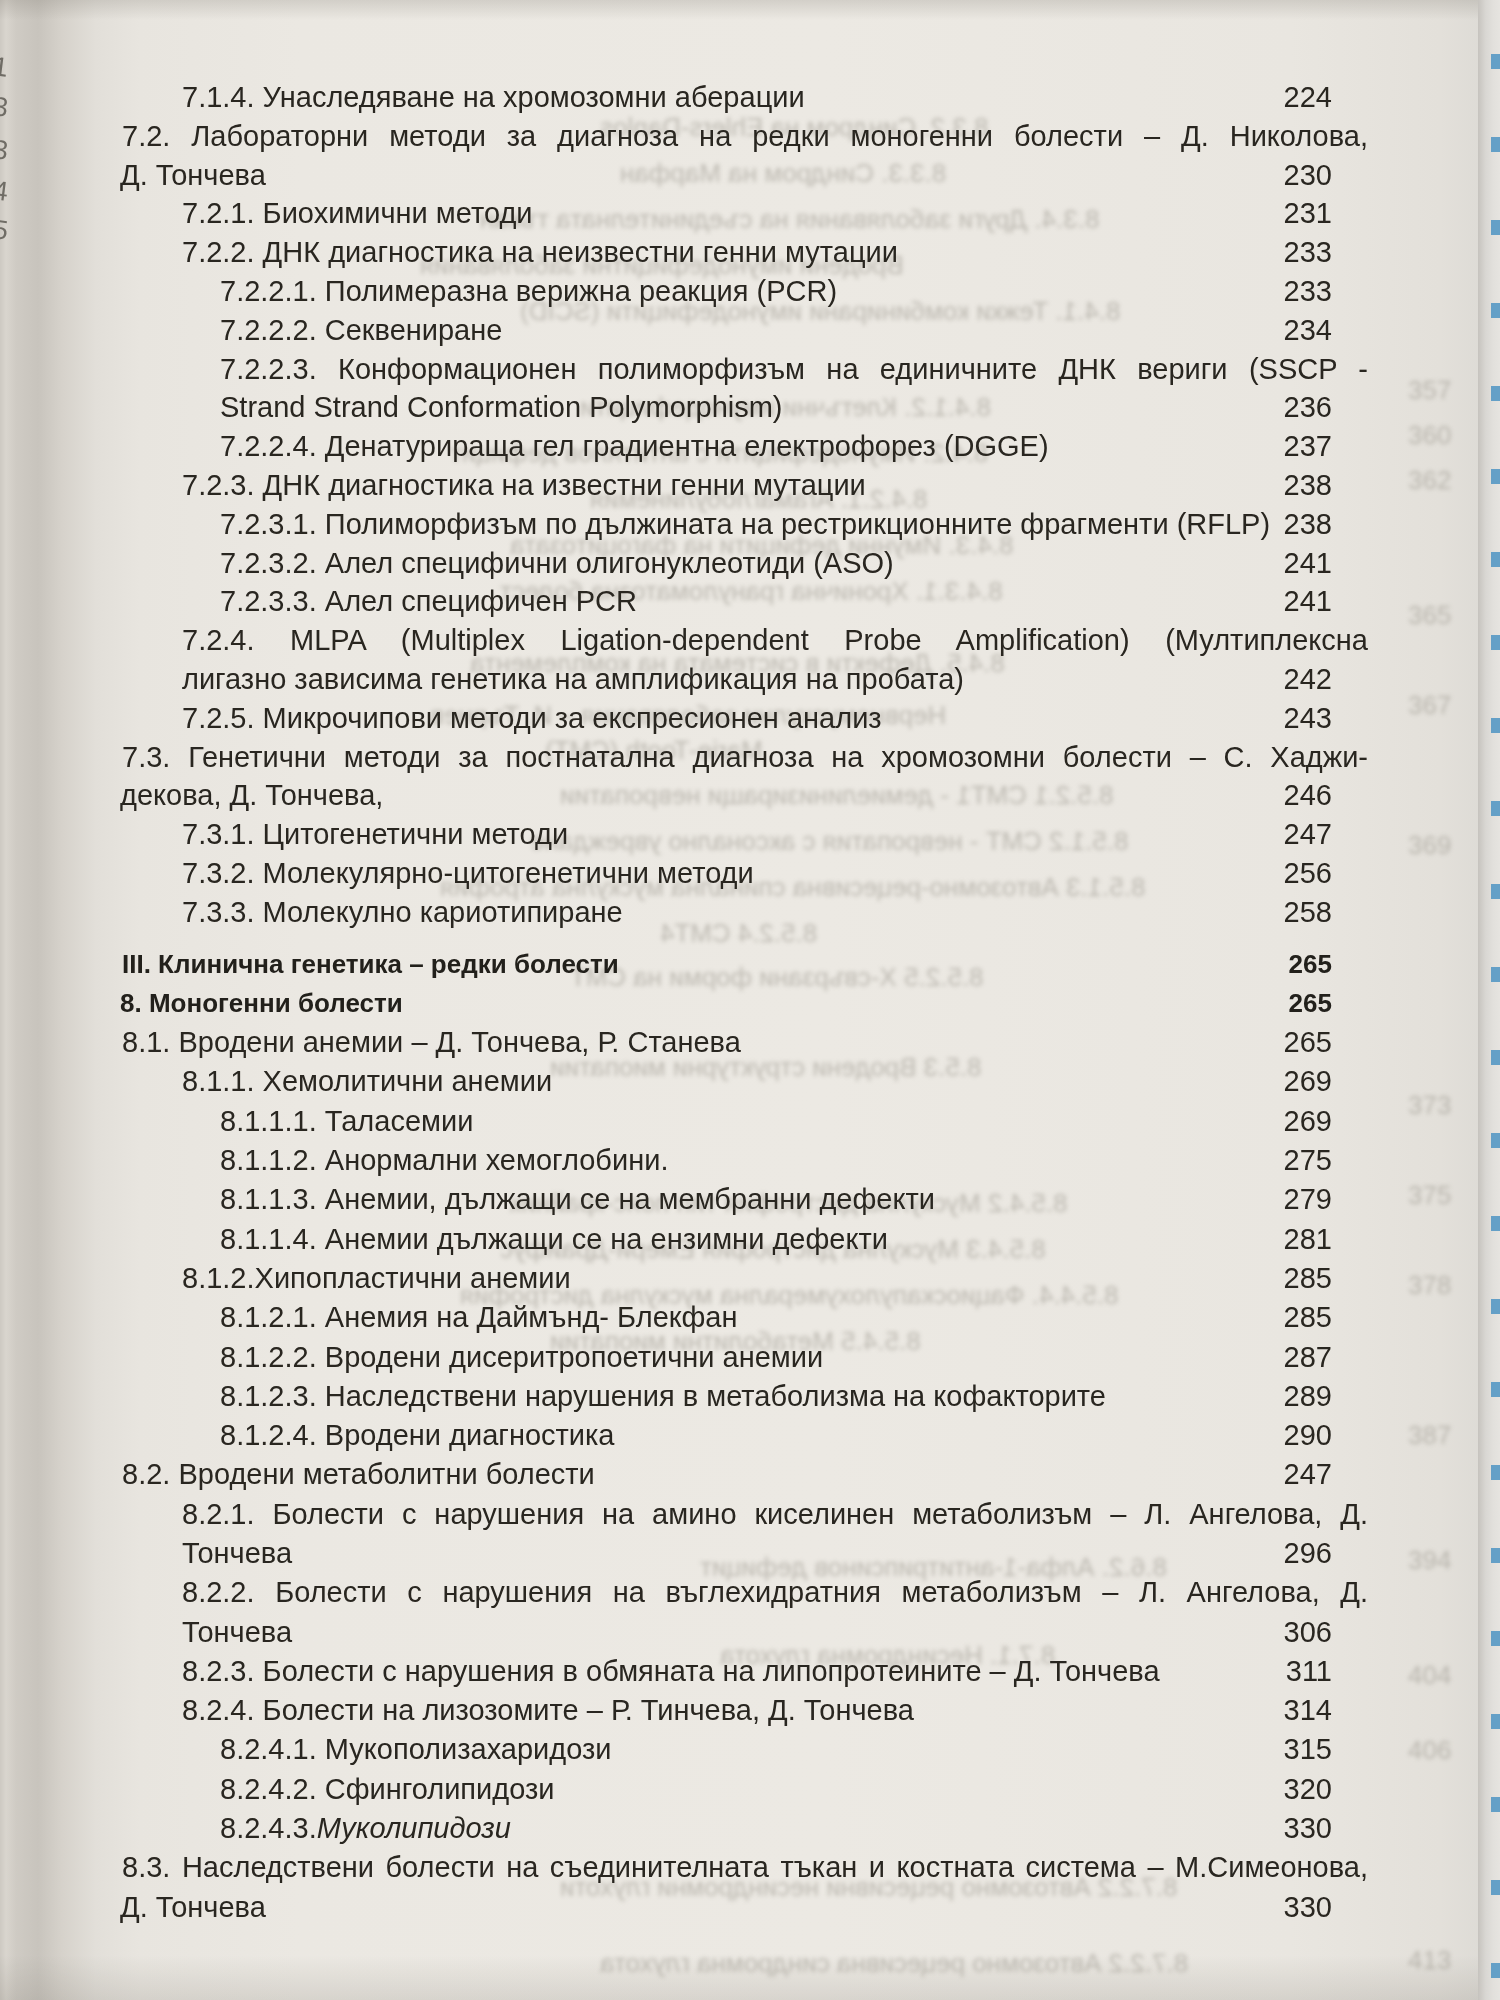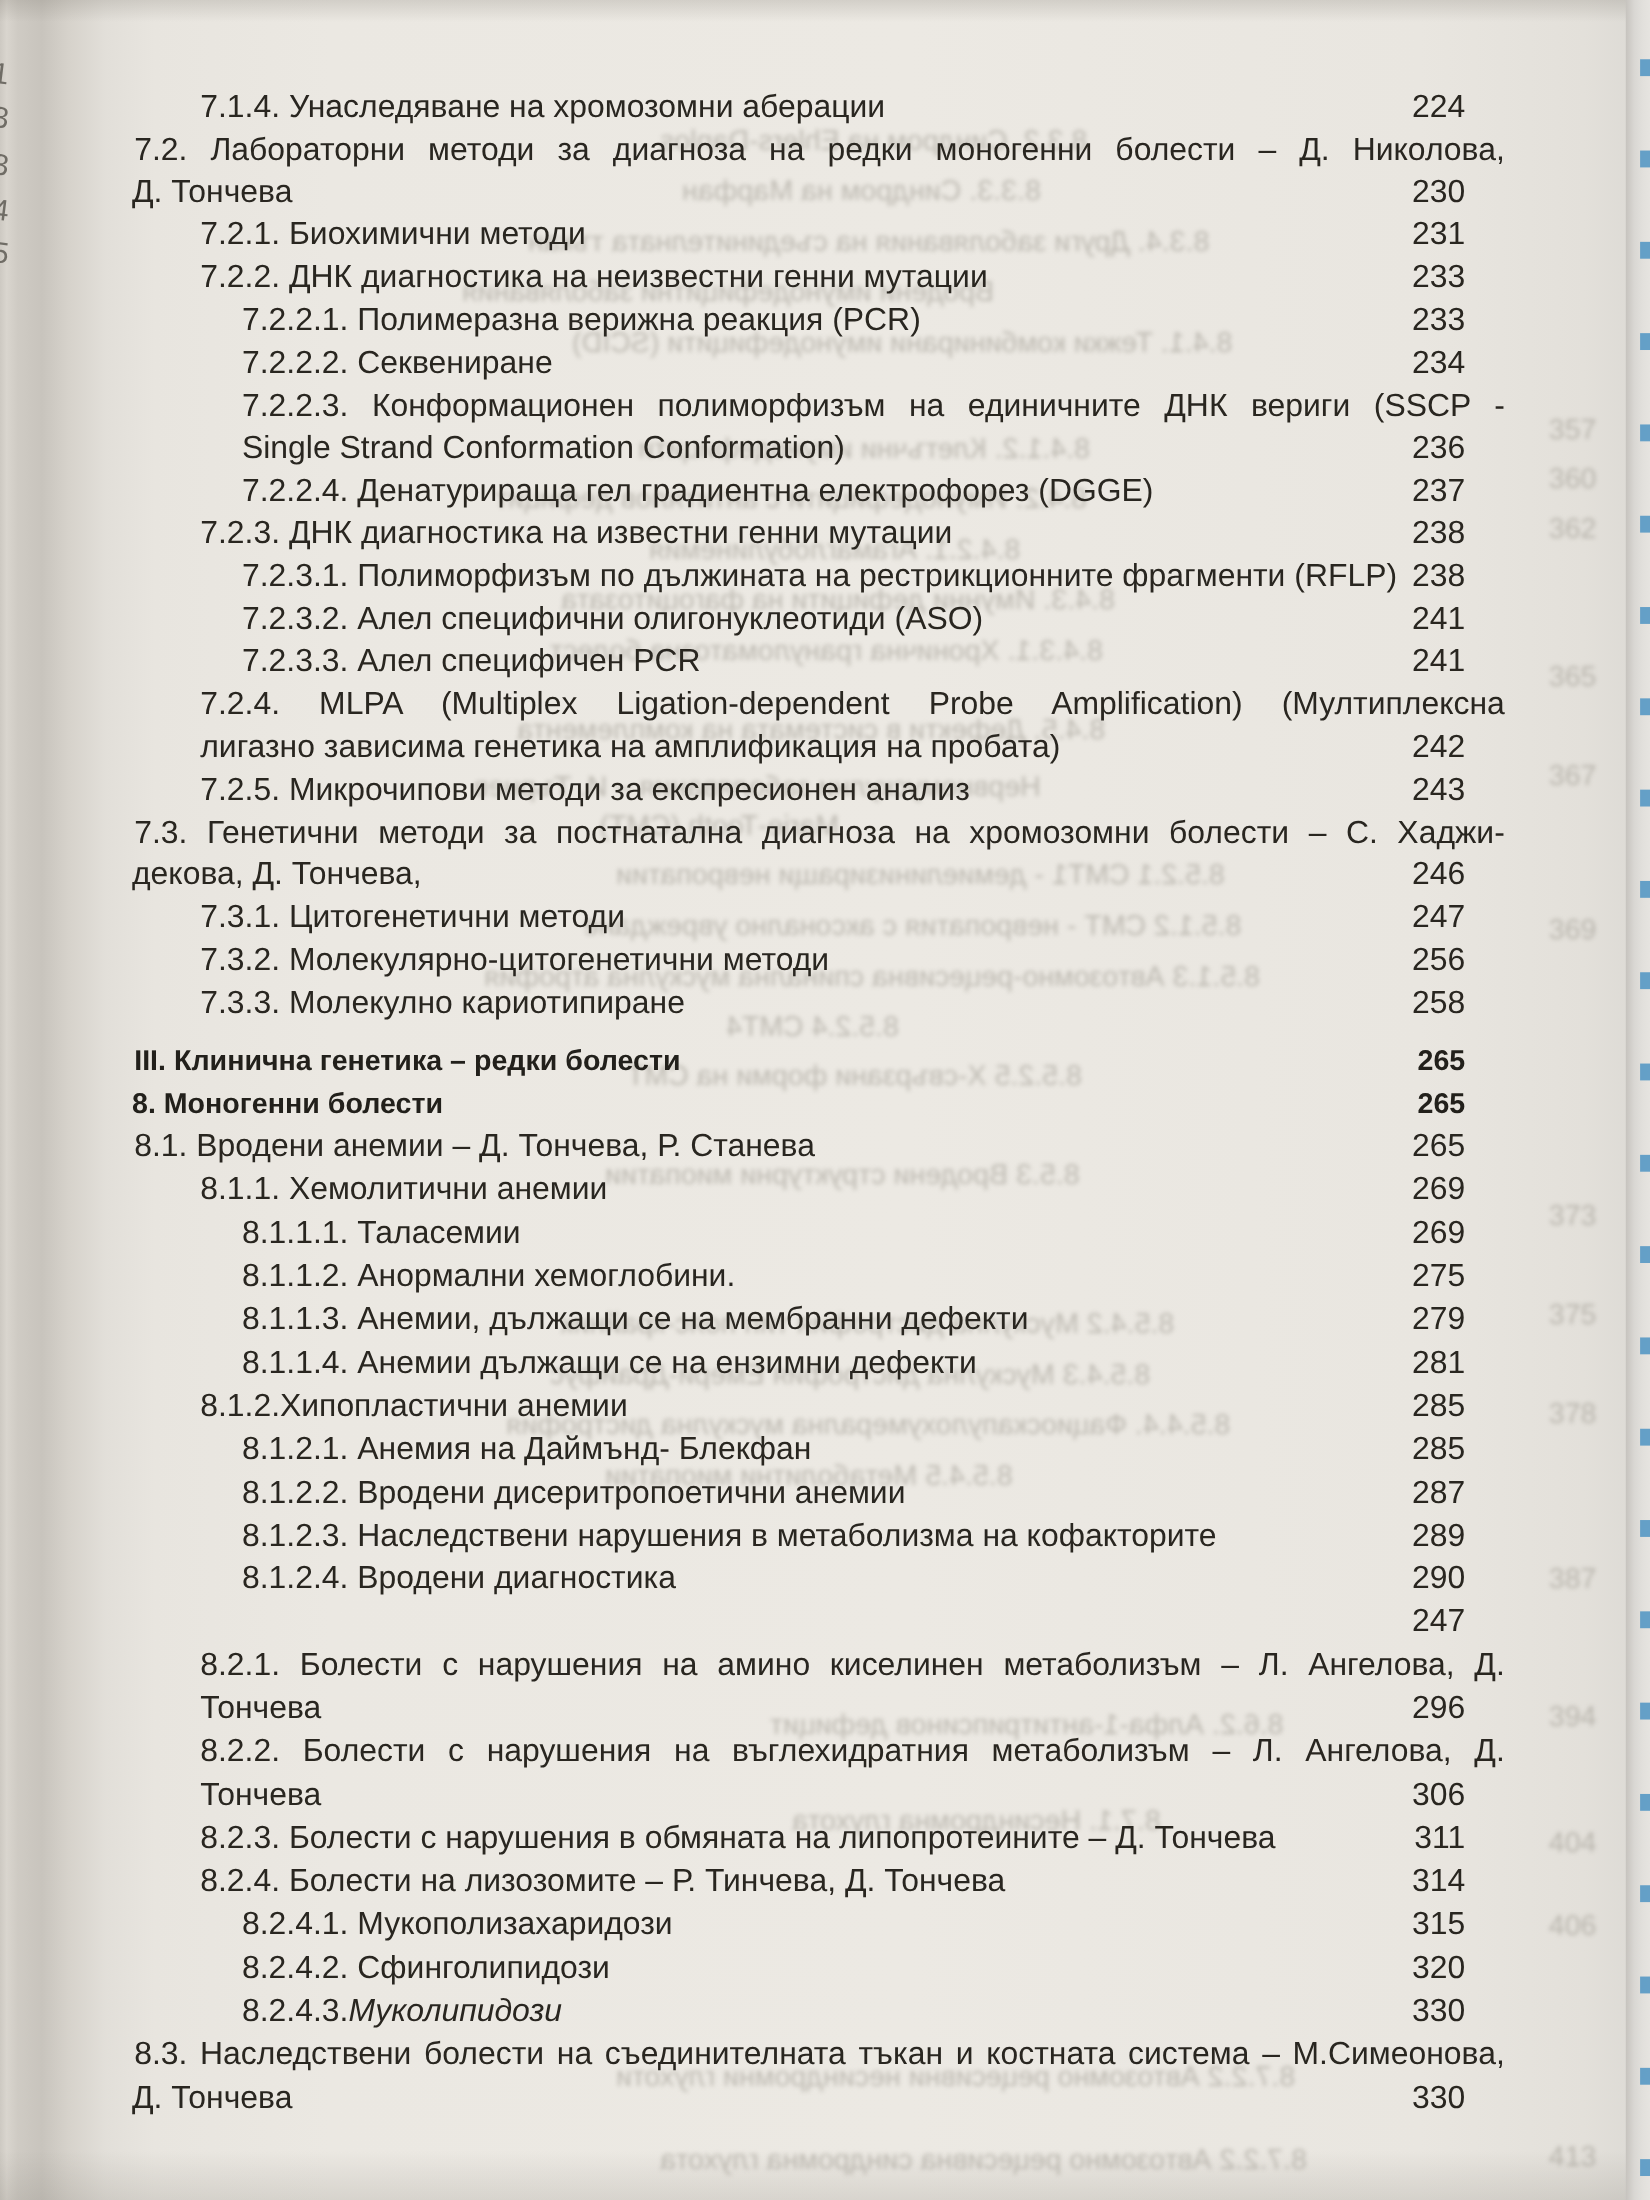--- a/index.html
+++ b/index.html
@@ -102,21 +102,21 @@
     <div class="toc">
       <div class="sec-top">
         <div class="row ind2 nw"><span>7.1.4. Унаследяване на хромозомни аберации</span><span class="pg">224</span></div>
         <div class="row ind1 just"><span>7.2. Лабораторни методи за диагноза на редки моногенни болести – Д. Николова,</span></div>
         <div class="row nw"><span>Д. Тончева</span><span class="pg">230</span></div>
         <div class="row ind2 nw"><span>7.2.1. Биохимични методи</span><span class="pg">231</span></div>
         <div class="row ind2 nw"><span>7.2.2. ДНК диагностика на неизвестни генни мутации</span><span class="pg">233</span></div>
         <div class="row ind3 nw"><span>7.2.2.1. Полимеразна верижна реакция (PCR)</span><span class="pg">233</span></div>
         <div class="row ind3 nw"><span>7.2.2.2. Секвениране</span><span class="pg">234</span></div>
         <div class="row ind3 just"><span>7.2.2.3. Конформационен полиморфизъм на единичните ДНК вериги (SSCP -</span></div>
-        <div class="row ind3 nw"><span>Single Strand Conformation Conformation)</span><span class="pg">236</span></div>
+        <div class="row ind3 nw"><span>Strand Strand Conformation Polymorphism)</span><span class="pg">236</span></div>
         <div class="row ind3 nw"><span>7.2.2.4. Денатурираща гел градиентна електрофорез (DGGE)</span><span class="pg">237</span></div>
         <div class="row ind2 nw"><span>7.2.3. ДНК диагностика на известни генни мутации</span><span class="pg">238</span></div>
         <div class="row ind3 nw"><span>7.2.3.1. Полиморфизъм по дължината на рестрикционните фрагменти (RFLP)</span><span class="pg">238</span></div>
         <div class="row ind3 nw"><span>7.2.3.2. Алел специфични олигонуклеотиди (ASO)</span><span class="pg">241</span></div>
         <div class="row ind3 nw"><span>7.2.3.3. Алел специфичен PCR</span><span class="pg">241</span></div>
         <div class="row ind2 just"><span>7.2.4. MLPA (Multiplex Ligation-dependent Probe Amplification) (Мултиплексна</span></div>
         <div class="row ind2 nw"><span>лигазно зависима генетика на амплификация на пробата)</span><span class="pg">242</span></div>
         <div class="row ind2 nw"><span>7.2.5. Микрочипови методи за експресионен анализ</span><span class="pg">243</span></div>
         <div class="row ind1 just"><span>7.3. Генетични методи за постнатална диагноза на хромозомни болести – С. Хаджи-</span></div>
         <div class="row nw"><span>декова, Д. Тончева,</span><span class="pg">246</span></div>
@@ -131,21 +131,21 @@
         <div class="row ind2 nw"><span>8.1.1. Хемолитични анемии</span><span class="pg">269</span></div>
         <div class="row ind3 nw"><span>8.1.1.1. Таласемии</span><span class="pg">269</span></div>
         <div class="row ind3 nw"><span>8.1.1.2. Анормални хемоглобини.</span><span class="pg">275</span></div>
         <div class="row ind3 nw"><span>8.1.1.3. Анемии, дължащи се на мембранни дефекти</span><span class="pg">279</span></div>
         <div class="row ind3 nw"><span>8.1.1.4. Анемии дължащи се на ензимни дефекти</span><span class="pg">281</span></div>
         <div class="row ind2 nw"><span>8.1.2.Хипопластични анемии</span><span class="pg">285</span></div>
         <div class="row ind3 nw"><span>8.1.2.1. Анемия на Даймънд- Блекфан</span><span class="pg">285</span></div>
         <div class="row ind3 nw"><span>8.1.2.2. Вродени дисеритропоетични анемии</span><span class="pg">287</span></div>
         <div class="row ind3 nw"><span>8.1.2.3. Наследствени нарушения в метаболизма на кофакторите</span><span class="pg">289</span></div>
         <div class="row ind3 nw"><span>8.1.2.4. Вродени диагностика</span><span class="pg">290</span></div>
-        <div class="row ind1 nw"><span class="pg">247</span></div>
+        <div class="row ind1 nw"><span>8.2. Вродени метаболитни болести</span><span class="pg">247</span></div>
         <div class="row ind2 just"><span>8.2.1. Болести с нарушения на амино киселинен метаболизъм – Л. Ангелова, Д.</span></div>
         <div class="row ind2 nw"><span>Тончева</span><span class="pg">296</span></div>
         <div class="row ind2 just"><span>8.2.2. Болести с нарушения на въглехидратния метаболизъм – Л. Ангелова, Д.</span></div>
         <div class="row ind2 nw"><span>Тончева</span><span class="pg">306</span></div>
         <div class="row ind2 nw"><span>8.2.3. Болести с нарушения в обмяната на липопротеините – Д. Тончева</span><span class="pg">311</span></div>
         <div class="row ind2 nw"><span>8.2.4. Болести на лизозомите – Р. Тинчева, Д. Тончева</span><span class="pg">314</span></div>
         <div class="row ind3 nw"><span>8.2.4.1. Мукополизахаридози</span><span class="pg">315</span></div>
         <div class="row ind3 nw"><span>8.2.4.2. Сфинголипидози</span><span class="pg">320</span></div>
         <div class="row ind3 nw"><span>8.2.4.3.</span><span class="it">Муколипидози</span><span class="pg">330</span></div>
         <div class="row ind1 just"><span>8.3. Наследствени болести на съединителната тъкан и костната система – М.Симеонова,</span></div>

